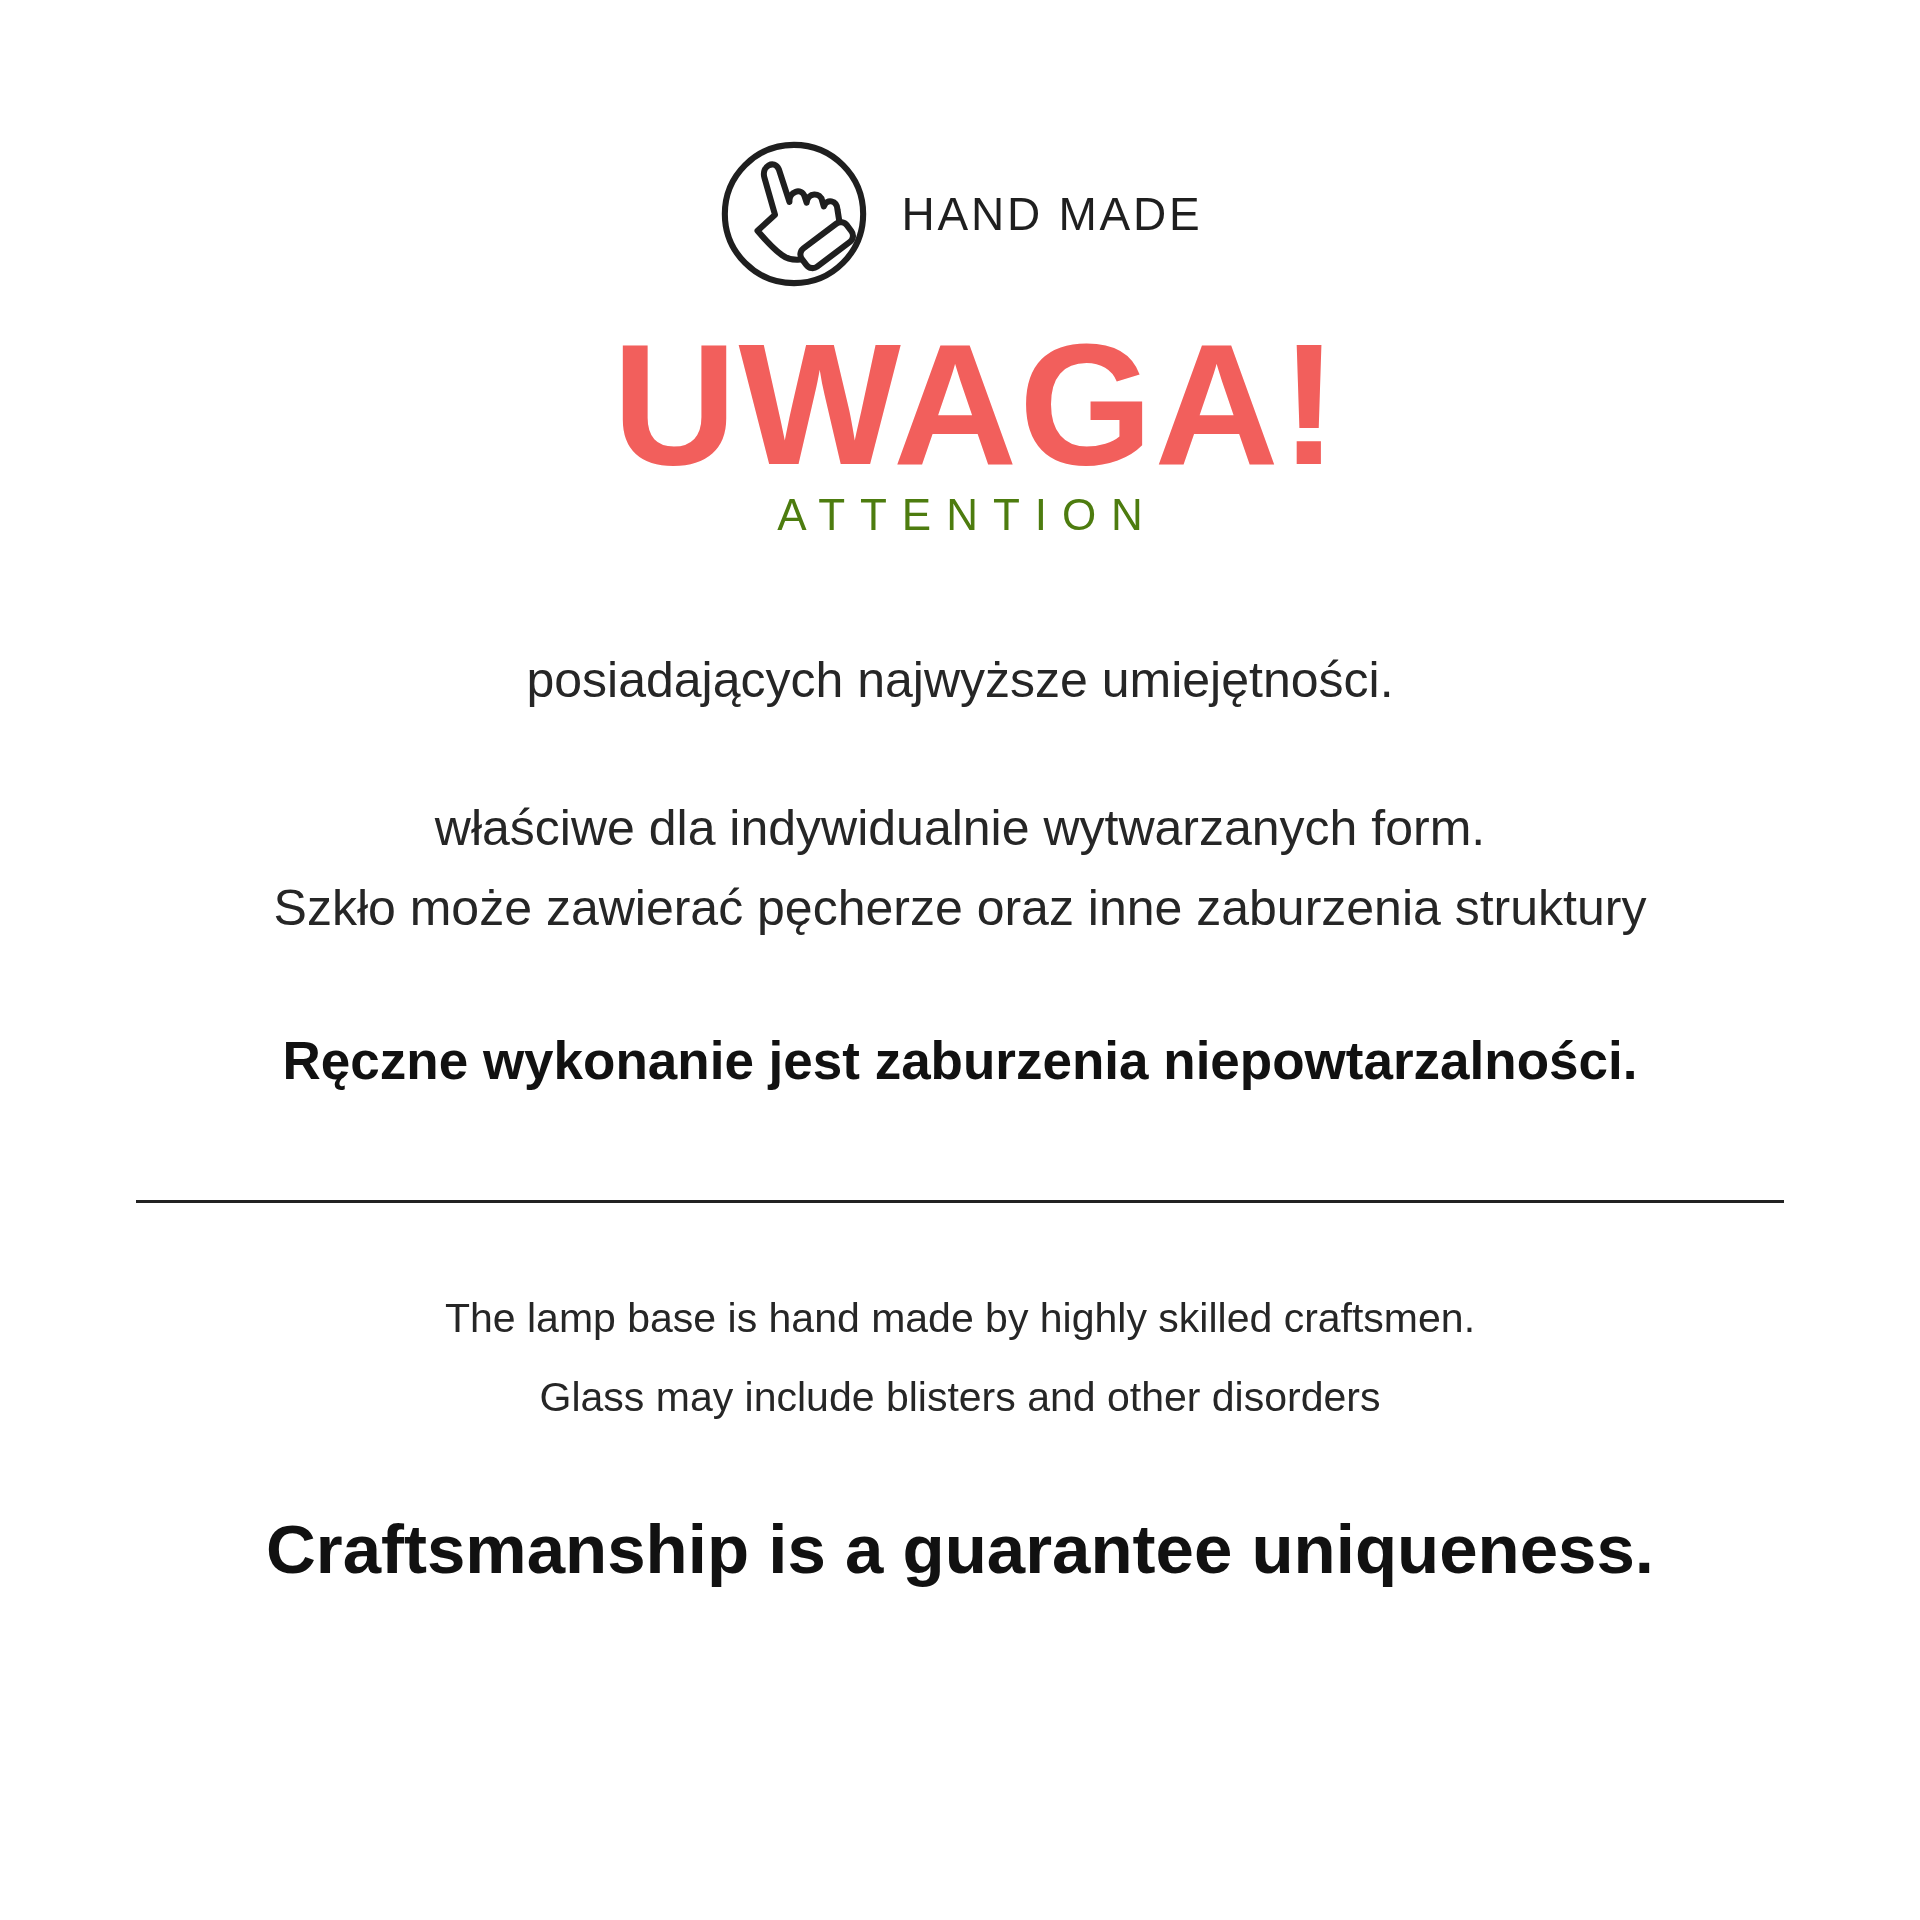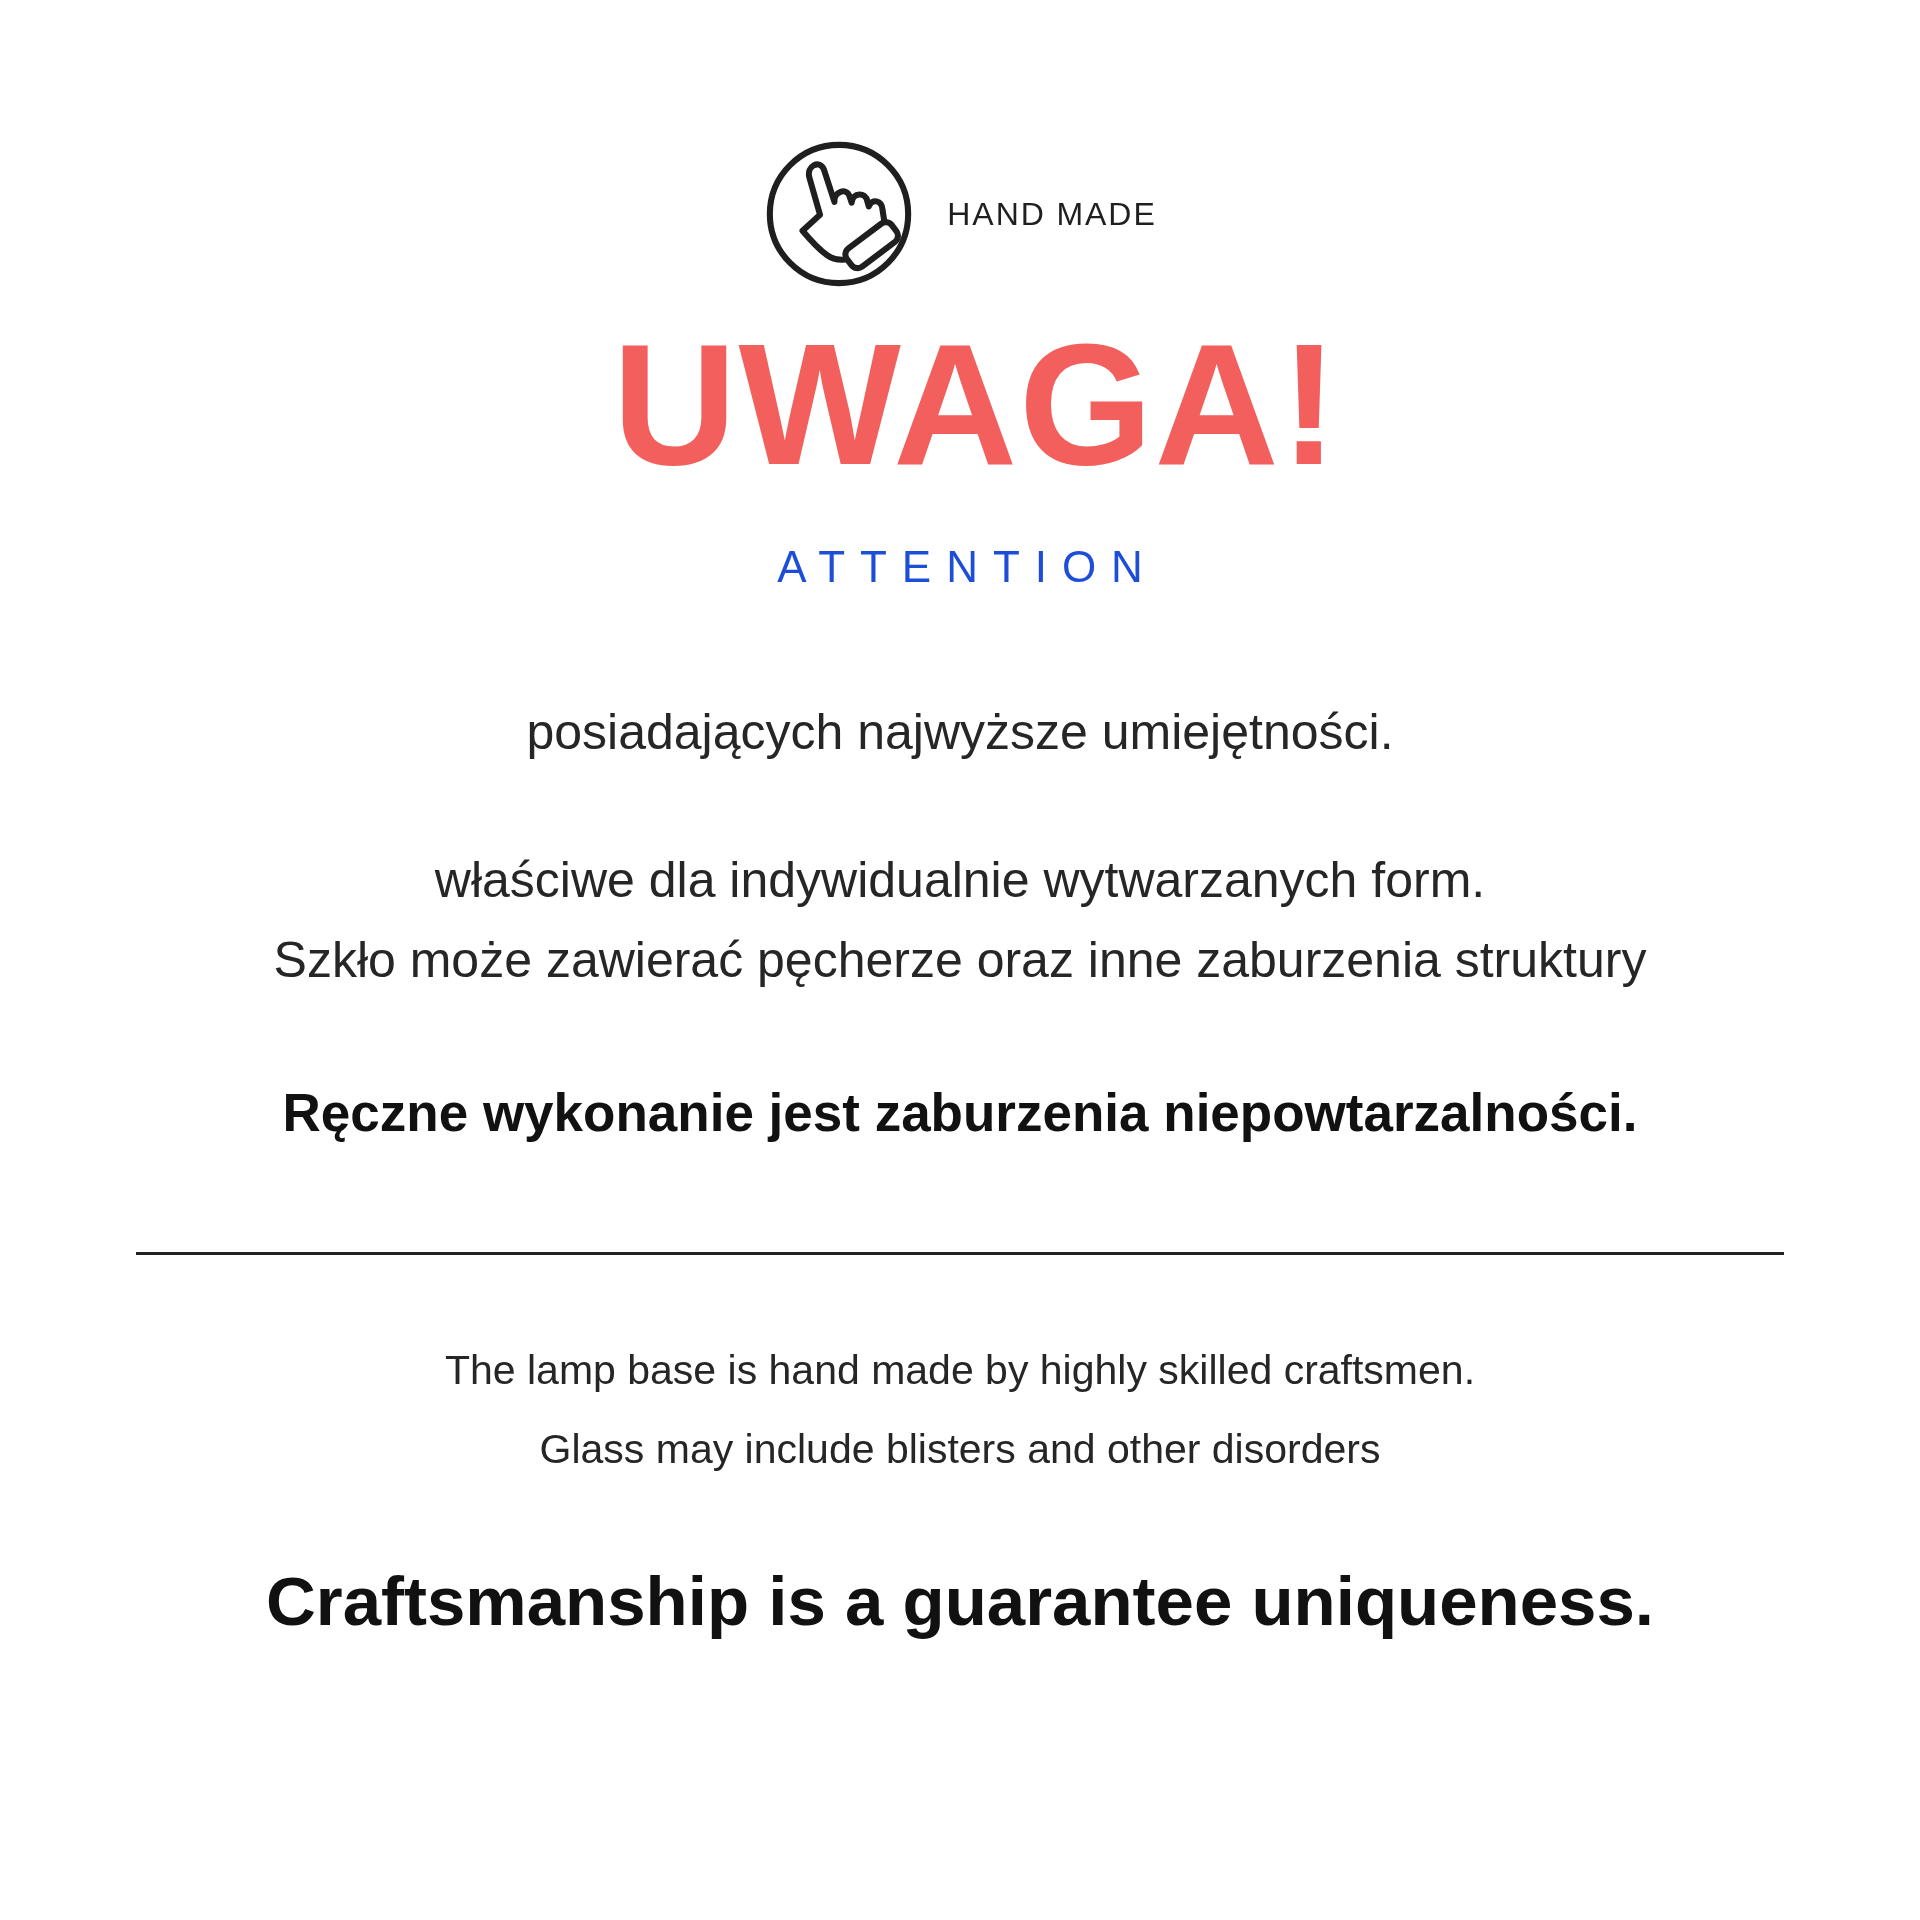--- a/index.html
+++ b/index.html
@@ -24,42 +24,41 @@
   
   .badge-row {
     display: flex;
     align-items: center;
     justify-content: center;
     gap: 32px;
     height: 152px;
   }
   .badge-icon svg { display: block; }
   .badge-label {
-    font-size: 32px;
+    font-size: 46px;
     font-weight: 400;
     letter-spacing: 0.06em;
     color: #1f1f1f;
   }
 
   
   .main-title {
     margin-top: 28px;
     font-size: 172px;
     line-height: 1;
     font-weight: 700;
     letter-spacing: 0.01em;
     color: #f25f5c;
   }
   .sub-title {
-    margin-top: 52px;
     font-size: 44px;
     font-weight: 400;
     letter-spacing: 0.34em;
     text-indent: 0.34em; 
-    color: #1d4ed8;
+    color: #4d7c0f;
     text-align: center;
   }
 
   
   .para {
     font-size: 50px;
     line-height: 80px;
     font-weight: 400;
     color: #262626;
   }

